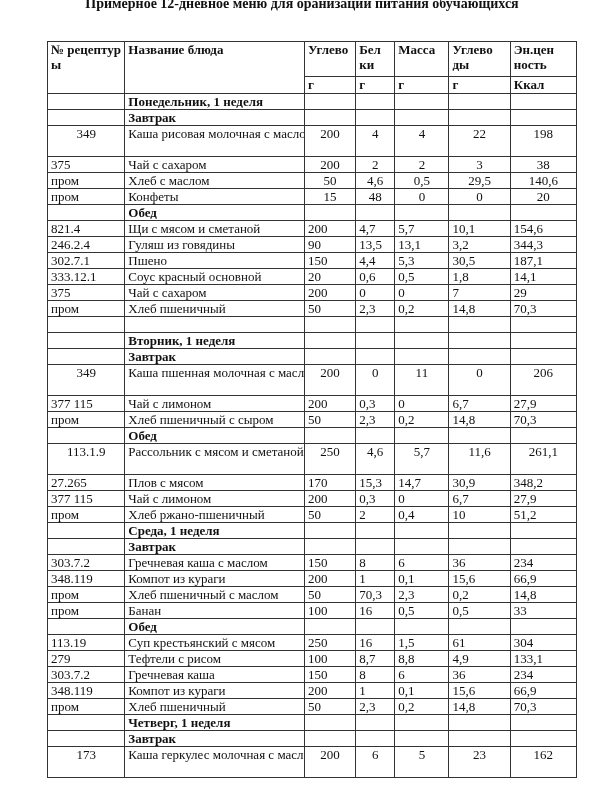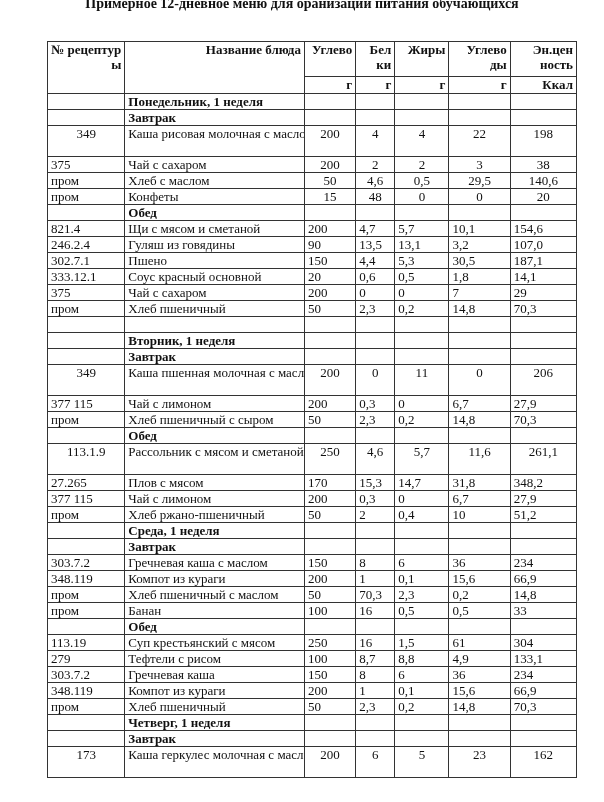--- a/index.html
+++ b/index.html
@@ -14,21 +14,21 @@
     .title div { white-space: nowrap; }
     table.menu {
       position: absolute; left: 47px; top: 41px; width: 530px;
       border-collapse: collapse; table-layout: fixed;
       font-size: 13px; line-height: 15px;
     }
     table.menu td, table.menu th {
       border: 1px solid #333; padding: 0 3px; vertical-align: top;
       overflow: hidden; white-space: nowrap; text-align: left; font-weight: normal;
     }
-    table.menu th { font-weight: bold; text-align: right; }
+    table.menu th { font-weight: bold; text-align: left; }
     th.h-num { text-align: left; }
     tr.hdr1 th { height: 34px; }
     tr.hdr2 th { height: 16px; line-height: 16px; }
     tr.row td { height: 15px; }
     tr.row.tall td { height: 30px; text-align: center; }
     td.name { white-space: normal; text-align: justify; margin-top: 15px; }
     td.name.tw { text-align-last: left; }
     tr.section td.name { font-weight: bold; }
     tr.center td.v { text-align: center; }
     col.c1 { width: 77px; } col.c2 { width: 179px; } col.c3 { width: 51px; }
@@ -50,21 +50,21 @@
       <col class="c5">
       <col class="c6">
       <col class="c7">
   </colgroup>
   <thead>
     <tr class="hdr1">
       <th class="h-num" rowspan="2" style="white-space:normal;word-break:break-all;">№ рецептур ы</th>
       <th rowspan="2">Название блюда</th>
       <th>Углево</th>
       <th style="white-space:normal">Бел ки</th>
-      <th>Жиры</th>
+      <th>Масса</th>
       <th style="white-space:normal">Углево ды</th>
       <th style="white-space:normal">Эн.цен ность</th>
     </tr>
     <tr class="hdr2">
       <th>г</th>
       <th>г</th>
       <th>г</th>
       <th>г</th>
       <th>Ккал</th>
     </tr>
@@ -142,21 +142,21 @@
         <td class="v">10,1</td>
         <td class="v">154,6</td>
       </tr>
       <tr class="row">
         <td>246.2.4</td>
         <td class="name">Гуляш    из говядины</td>
         <td class="v">90</td>
         <td class="v">13,5</td>
         <td class="v">13,1</td>
         <td class="v">3,2</td>
-        <td class="v">107,0</td>
+        <td class="v">344,3</td>
       </tr>
       <tr class="row">
         <td>302.7.1</td>
         <td class="name">Пшено</td>
         <td class="v">150</td>
         <td class="v">4,4</td>
         <td class="v">5,3</td>
         <td class="v">30,5</td>
         <td class="v">187,1</td>
       </tr>
@@ -258,21 +258,21 @@
         <td class="v">5,7</td>
         <td class="v">11,6</td>
         <td class="v">261,1</td>
       </tr>
       <tr class="row">
         <td>27.265</td>
         <td class="name">Плов с мясом</td>
         <td class="v">170</td>
         <td class="v">15,3</td>
         <td class="v">14,7</td>
-        <td class="v">31,8</td>
+        <td class="v">30,9</td>
         <td class="v">348,2</td>
       </tr>
       <tr class="row">
         <td>377 115</td>
         <td class="name">Чай с лимоном</td>
         <td class="v">200</td>
         <td class="v">0,3</td>
         <td class="v">0</td>
         <td class="v">6,7</td>
         <td class="v">27,9</td>

